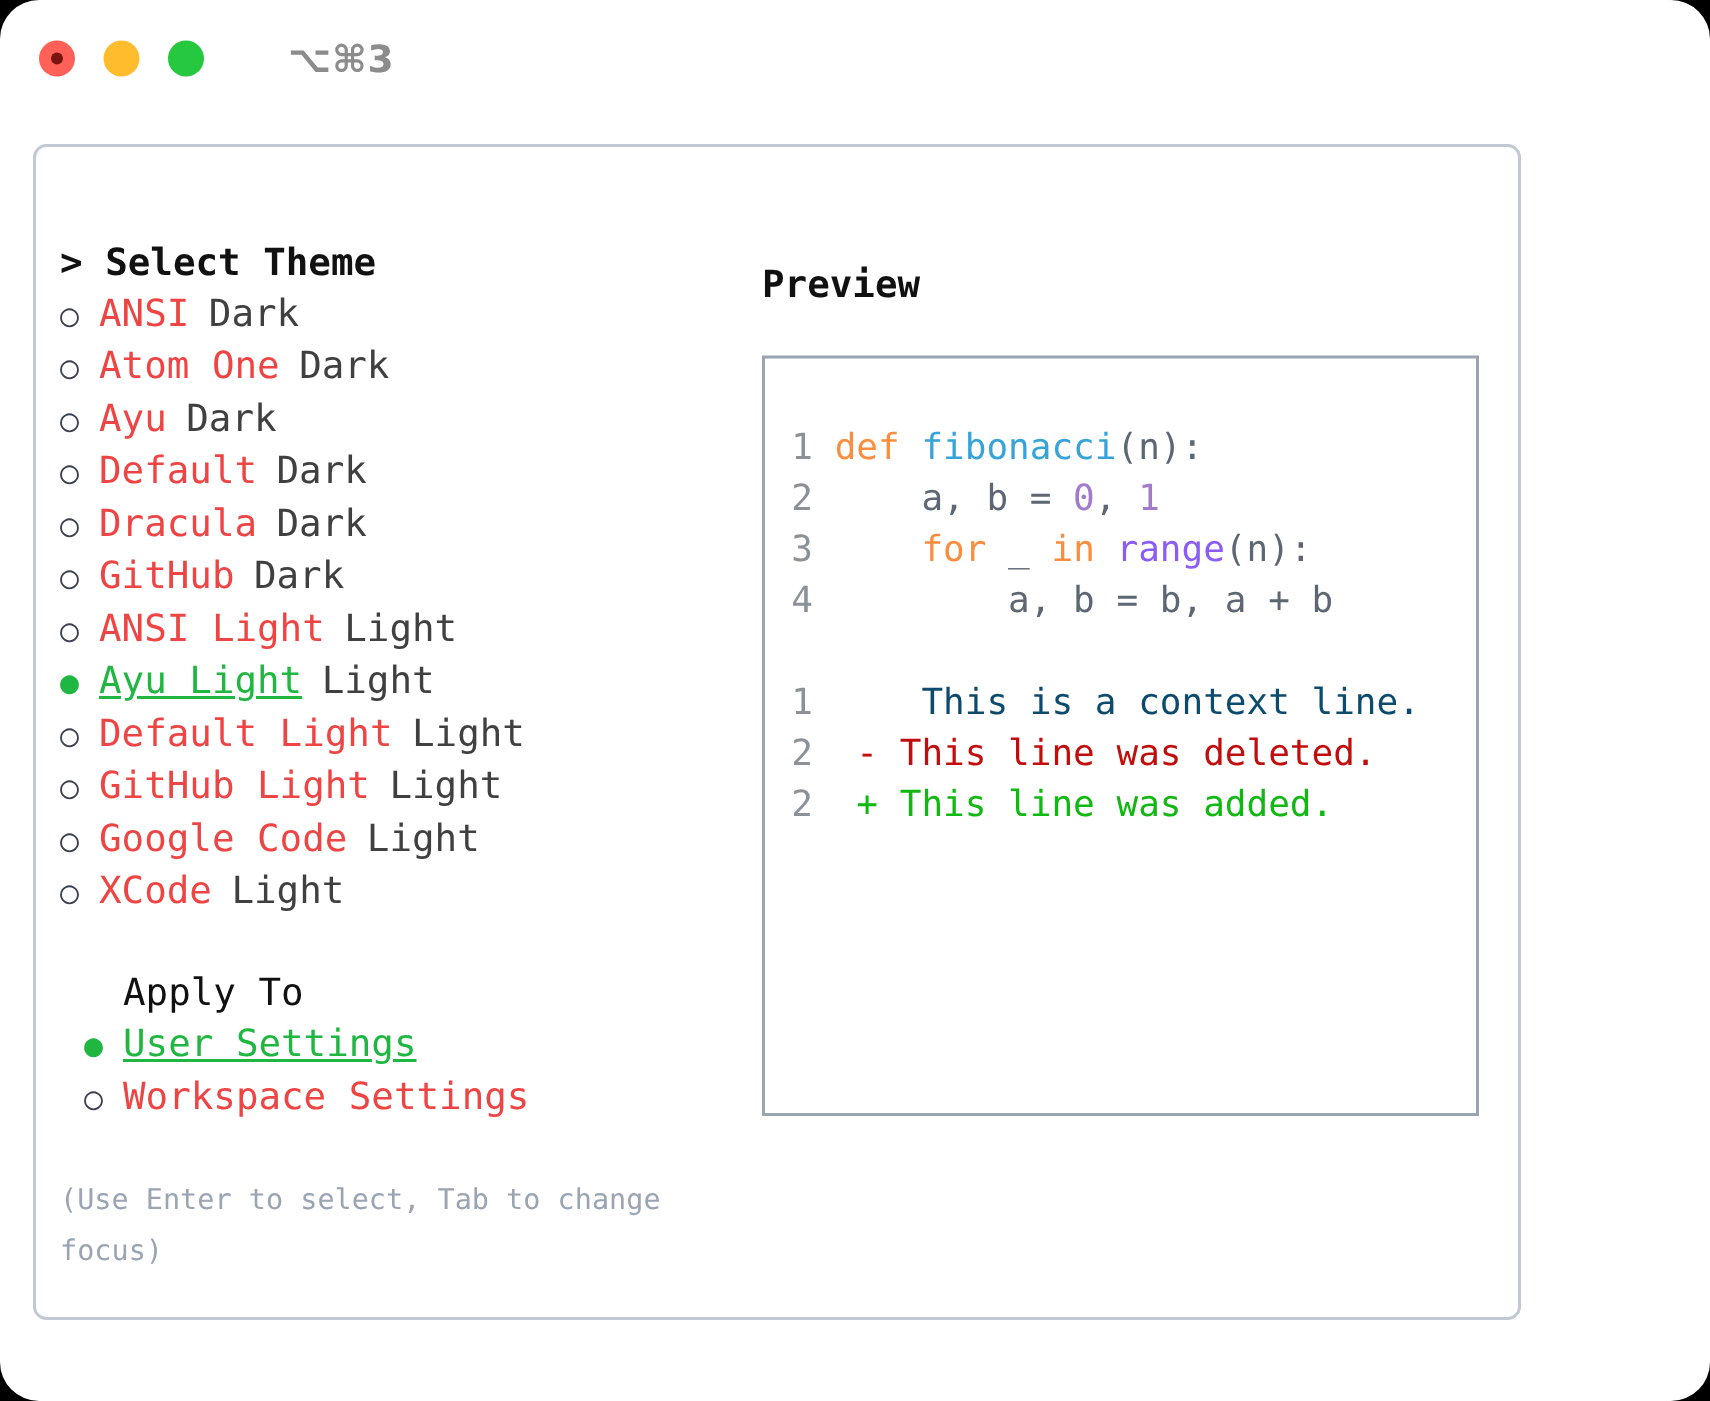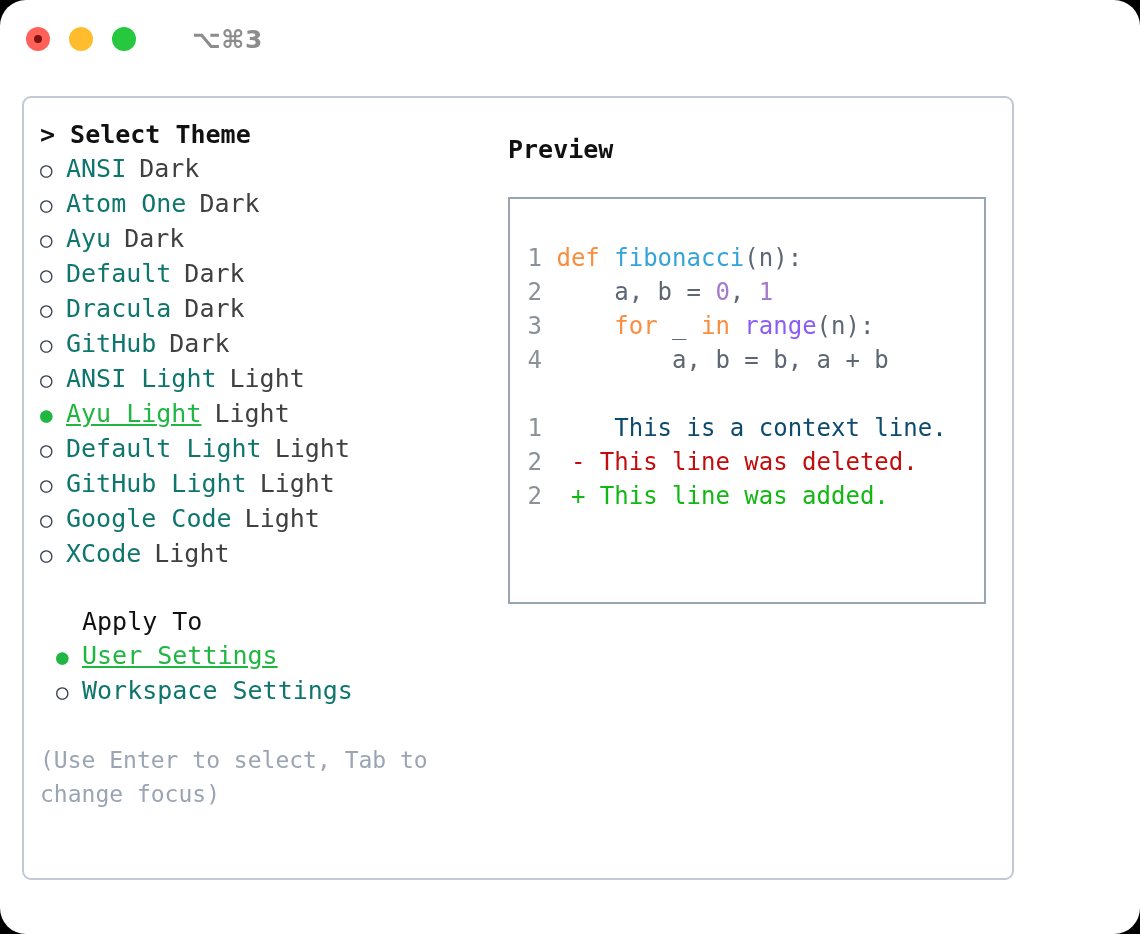--- a/index.html
+++ b/index.html
@@ -79,21 +79,21 @@
     width: 992px;
     height: 784px;
     border: 2px solid #c2c9d4;
     border-radius: 9px;
     box-sizing: border-box;
     background: #ffffff;
   }
 
   .columns {
     display: flex;
-    padding: 20px 0 0 16px;
+    padding: 60px 0 0 16px;
   }
   .col-left  { width: 462px; flex: none; }
   .col-right { flex: 1; }
 
   
   .section-title {
     font-size: 25px;
     font-weight: bold;
     color: #111111;
     line-height: 34px;
@@ -109,60 +109,60 @@
     white-space: pre;
   }
   .marker {
     width: 26px;
     flex: none;
     font-size: 21px;
     line-height: 34px;
     color: #3b4252;
   }
   .marker.on { color: #1fb642; }
-  .opt-label { color: #0f766e; }
+  .opt-label { color: #ef4444; }
   .opt-label.selected { color: #1fb642; text-decoration: underline; }
   .opt-tag {
     color: #404040;
     padding-left: 13px;
   }
 
   .apply-block { margin-top: 33px; margin-left: 16px; }
   .apply-title {
     font-size: 25px;
     color: #111111;
     line-height: 34px;
     padding-left: 26px;
     white-space: pre;
   }
 
   .hint {
     margin-top: 34px;
-    font-size: 23px;
+    font-size: 19px;
     line-height: 34px;
     color: #9aa4b2;
     width: 410px;
     white-space: pre-wrap;
   }
 
   
   .preview-title {
     font-size: 25px;
     font-weight: bold;
     color: #111111;
     line-height: 34px;
     padding-left: 6px;
     white-space: pre;
     margin-top: 15px;
   }
   .preview-box {
     margin-top: 30px;
     margin-left: 6px;
     width: 478px;
-    height: 407px;
+    height: 507px;
     border: 2px solid #9aa5b4;
     box-sizing: border-box;
     background: #ffffff;
     padding: 42px 0 0 16px;
   }
 
   .code-line {
     font-size: 24px;
     line-height: 34px;
     white-space: pre;

